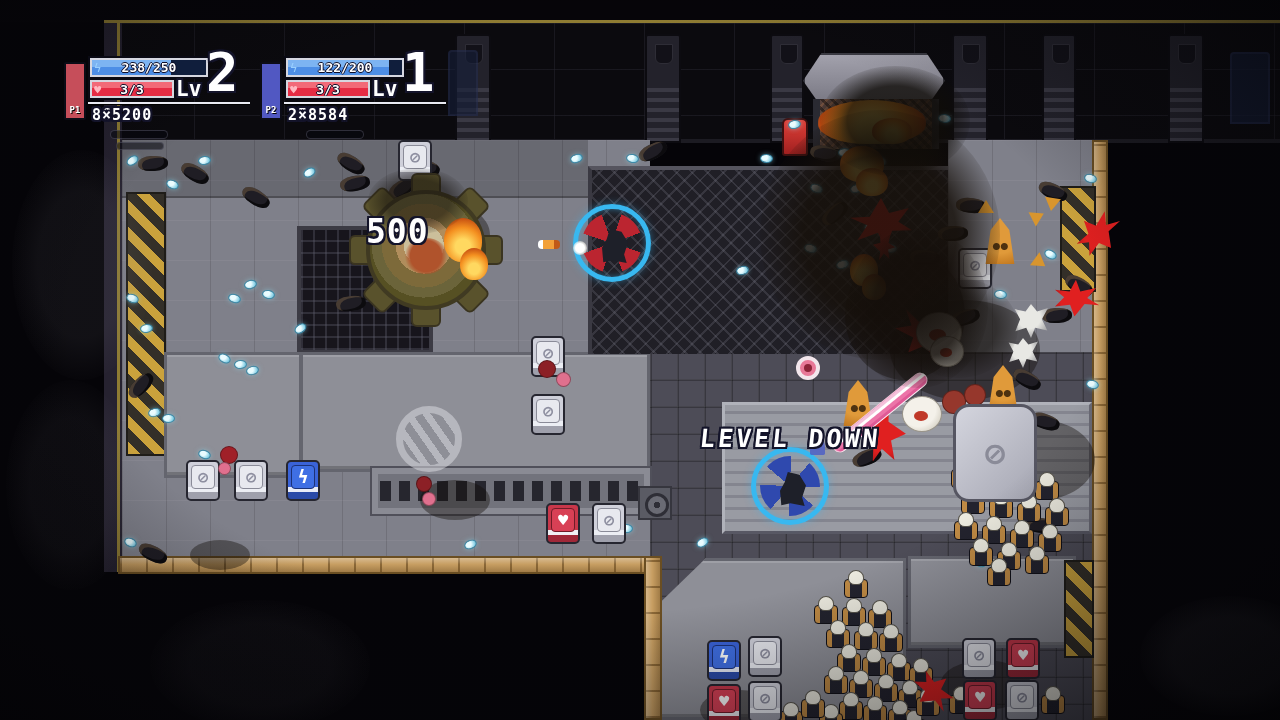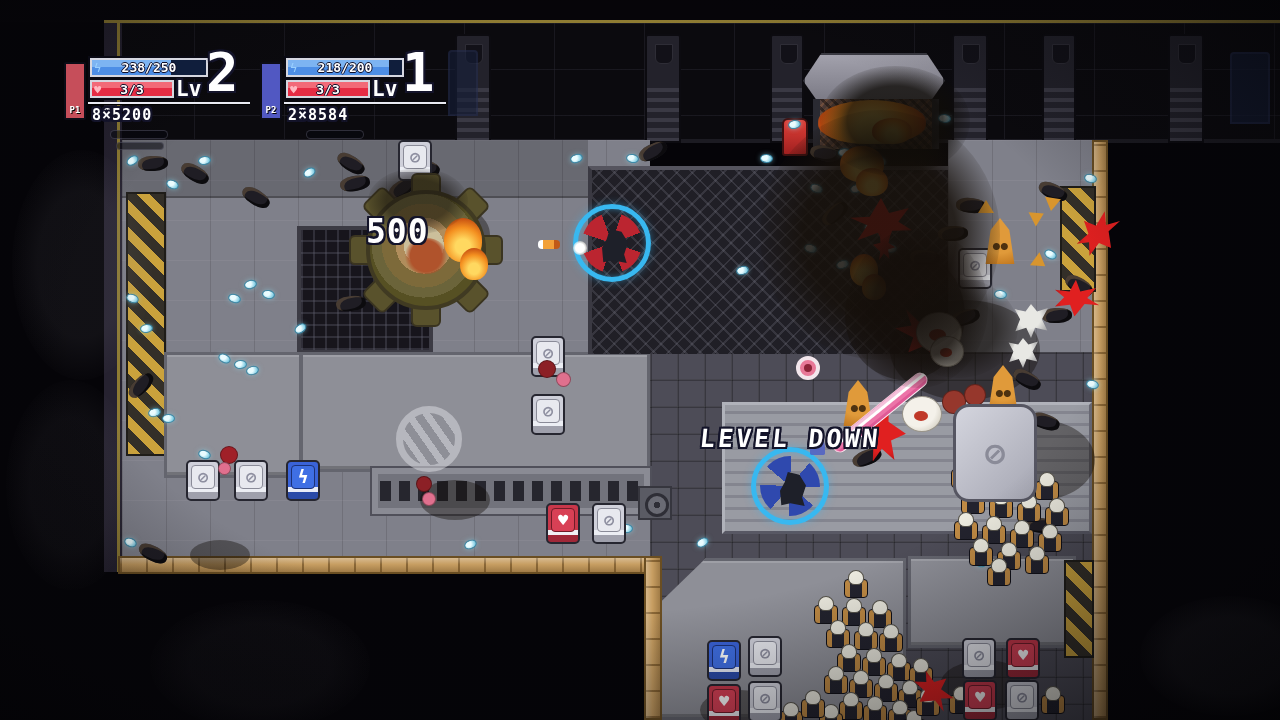--- a/index.html
+++ b/index.html
@@ -491,21 +491,21 @@
       <div class="pill" style="left:48px;top:76px;width:58px;height:9px;"></div>
       <div class="pill" style="left:54px;top:88px;width:48px;height:8px;"></div>
     </div>
     <div class="pgroup" style="left:258px;top:54px;">
       <div class="ptag" style="background:var(--p2_tag);">
           <span>P2</span>
         </div>
       <div class="bar hp">
         <div class="fill" style="width: 89%;"></div>
         <span class="bicon" style="color:#9ad0ff;">ϟ</span>
-        <div class="btxt">218/200</div>
+        <div class="btxt">122/200</div>
       </div>
       <div class="bar life">
         <div class="fill" style="width: 100%;"></div>
         <span class="bicon" style="color:#ffb8c0;">♥</span>
         <div class="btxt">3/3</div>
       </div>
       <div class="ptext lvlab">Lv</div>
       <div class="ptext bignum">1</div>
       <div class="rule"></div>
       <div class="ptext score">

